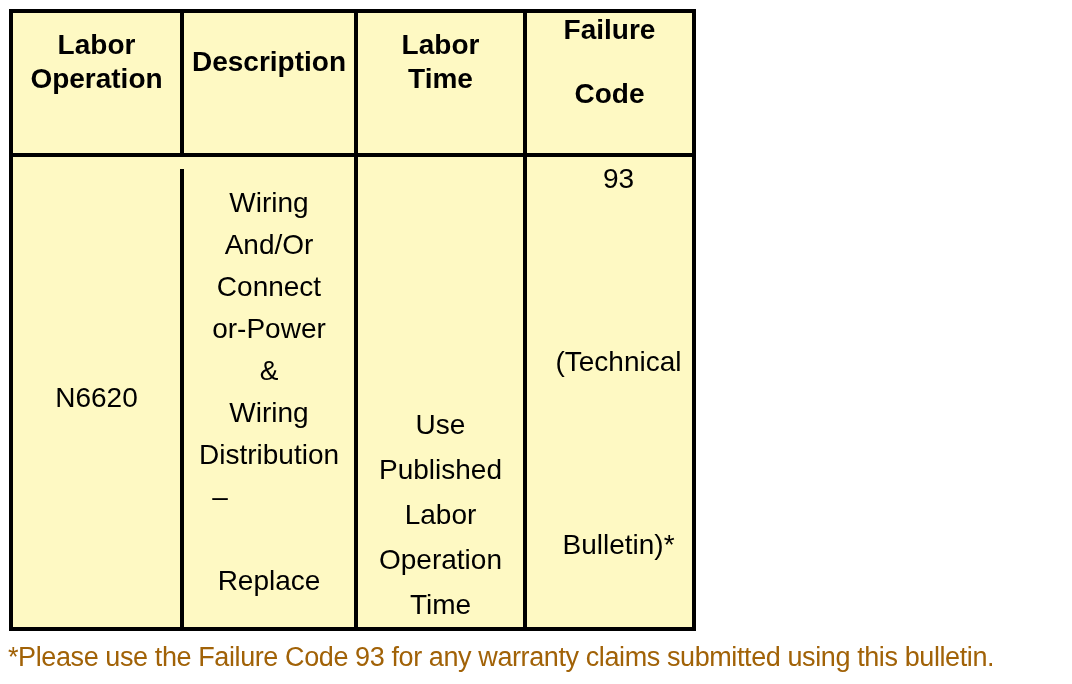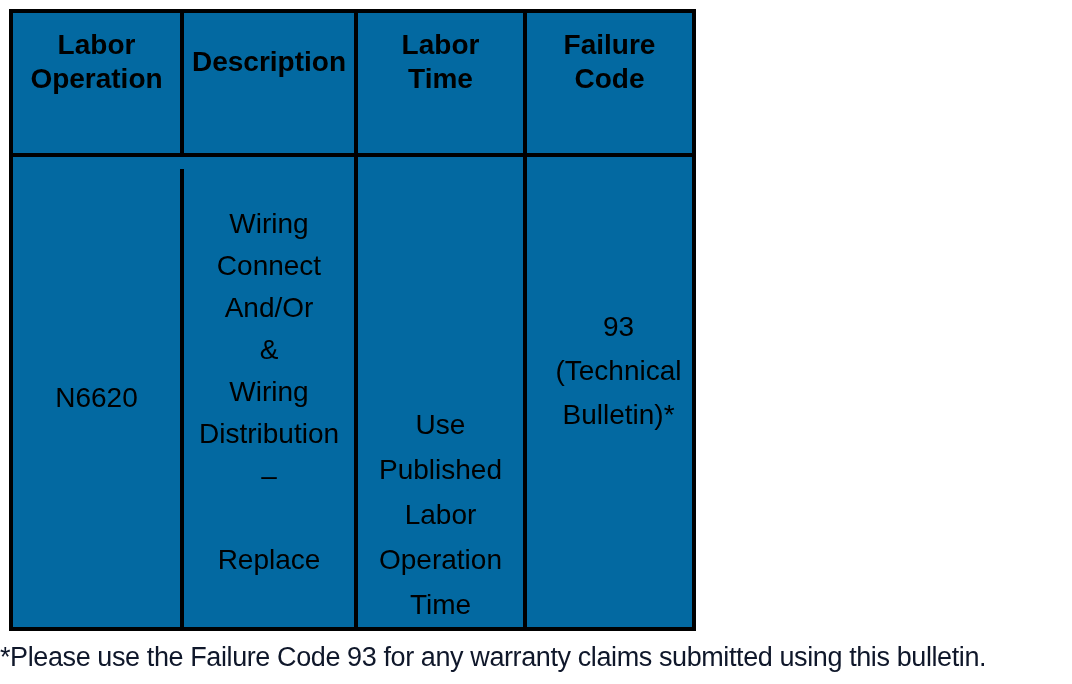--- a/index.html
+++ b/index.html
@@ -22,56 +22,56 @@
     position: absolute;
     left: 9px;
     top: 9px;
     width: 687px;
     height: 622px;
     box-sizing: border-box;
     border: 4px solid #000000;
     display: grid;
     grid-template-columns: 171px 174px 169px 1fr;
     grid-template-rows: 144px 1fr;
-    background: #0369a1;
+    background: #fef9c3;
   }
   .cell {
     box-sizing: border-box;
     border-right: 4px solid #000000;
     display: flex;
     flex-direction: column;
     align-items: center;
     justify-content: center;
     text-align: center;
     overflow: hidden;
   }
-  .cell.last-col { border-right: none; }
+  .cell.last-col { border-right: none; justify-content: space-between; }
   .cell.header {
     border-bottom: 4px solid #000000;
     font-weight: bold;
     font-size: 28px;
     line-height: 34px;
     padding-bottom: 42px;
   }
   .cell.body { font-size: 28px; }
   .cell-labor-operation { line-height: 34px; margin-top: 12px; }
   .cell-description   { line-height: 42px; }
   .cell-labor-time    { line-height: 45px; justify-content: flex-end; }
-  .cell-failure-code  { line-height: 44px; padding-bottom: 42px; margin-left: 18px; }
+  .cell-failure-code  { line-height: 44px; padding-bottom: 60px; margin-left: 18px; }
   
   .cell-description .line:nth-child(8) { transform: translateX(-49px); }
   .footnote {
     position: absolute;
-    left: 0;
+    left: 8px;
     top: 642px;
     width: 1060px;
     font-size: 27px;
     letter-spacing: -0.4px;
     white-space: nowrap;
-    color: #0f172a;
+    color: #a16207;
   }
 </style>
 </head>
 <body>
 
 <div class="page">
 
   <div class="warranty-table">
 
     <div class="cell header">
@@ -92,22 +92,23 @@
         <div class="line">Failure</div>
         <div class="line">Code</div>
       </div>
 
     <div class="cell body cell-labor-operation">
       <span>N6620</span>
     </div>
 
     <div class="cell body cell-description">
         <div class="line">Wiring</div>
+        <div class="line">And/Or</div>
         <div class="line">Connect</div>
-        <div class="line">And/Or</div>
+        <div class="line">or-Power</div>
         <div class="line">&amp;</div>
         <div class="line">Wiring</div>
         <div class="line">Distribution</div>
         <div class="line">–</div>
         <div class="line">&nbsp;</div>
         <div class="line">Replace</div>
       </div>
 
     <div class="cell body cell-labor-time">
         <div class="line">Use</div>

